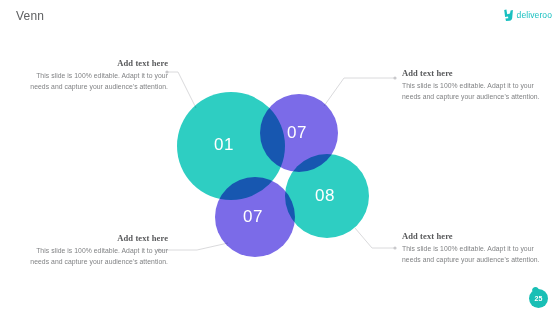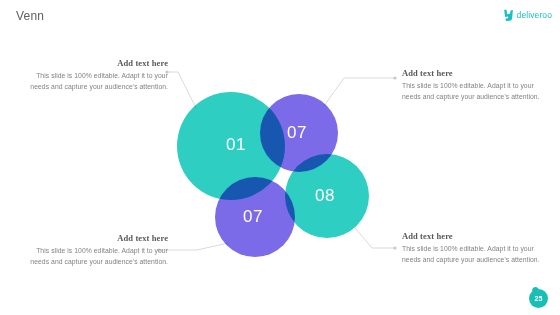--- a/index.html
+++ b/index.html
@@ -179,21 +179,21 @@
     <circle cx="395" cy="248" r="1.6" fill="#c9c9cc"></circle>
   </g>
 </svg>
 
 <div id="venn-canvas">
   <div class="venn-circle" style="left:177px; top:92px; width:108px; height:108px; background:#2ECEC2;"></div>
   <div class="venn-circle" style="left:260px; top:94px; width:78px; height:78px; background:#7B6BE8;"></div>
   <div class="venn-circle" style="left:285px; top:154px; width:84px; height:84px; background:#2ECEC2;"></div>
   <div class="venn-circle" style="left:215px; top:177px; width:80px; height:80px; background:#7B6BE8;"></div>
 
-  <span class="venn-label" style="left:226px; top:135px;">01</span>
+  <span class="venn-label" style="left:214px; top:135px;">01</span>
   <span class="venn-label" style="left:287px; top:123px;">07</span>
   <span class="venn-label" style="left:315px; top:186px;">08</span>
   <span class="venn-label" style="left:243px; top:207px;">07</span>
 </div>
 
 <div class="callout align-right" id="callout-1">
   <p class="callout-title">Add text here</p>
   <p class="callout-body">This slide is 100% editable. Adapt it to your needs and capture your audience's attention.</p>
 </div>
 

